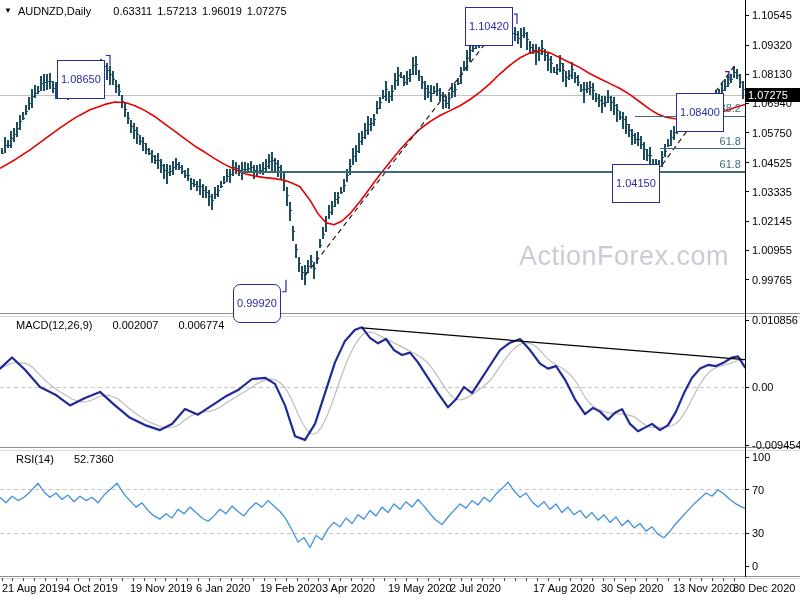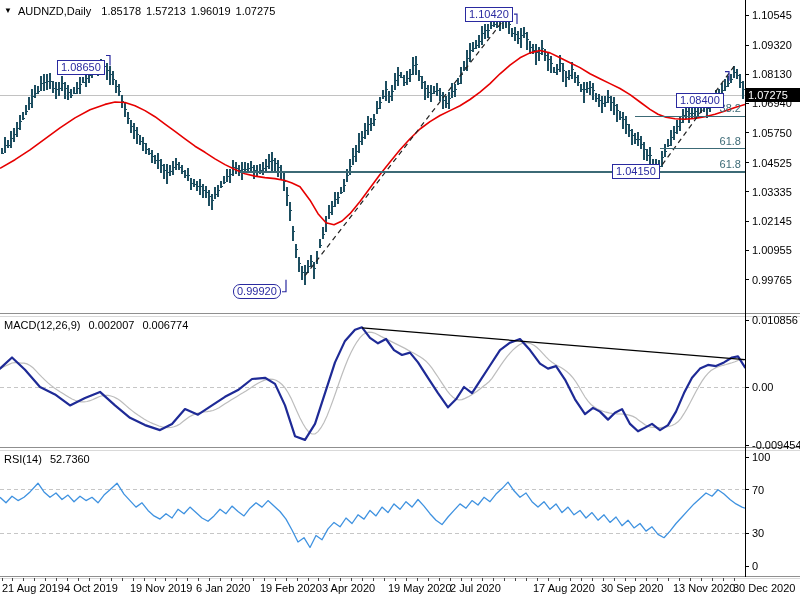--- a/index.html
+++ b/index.html
@@ -2,27 +2,27 @@
 <html><head>
 <meta charset="utf-8">
 <style>
   html,body{margin:0;padding:0;background:#fff;}
   .screen{position:relative;width:800px;height:600px;background:#ffffff;overflow:hidden;
           font-family:"Liberation Sans",sans-serif;-webkit-font-smoothing:none;}
   #svg{position:absolute;left:0;top:0;}
   .hdr{position:absolute;left:4px;top:4px;display:flex;align-items:center;
        font-size:11px;color:#000;white-space:nowrap;z-index:5;}
   .hdr .tri{font-size:8px;margin-right:6px;line-height:13px;}
-  .hdr .sym{margin-right:10px;}
+  .hdr .sym{margin-right:22px;}
   .hdr .num{margin-right:5px;}
   .pane-hdr{position:absolute;left:4px;font-size:11px;color:#000;white-space:nowrap;z-index:5;}
-  .pane-hdr span{margin-right:5px;}
+  .pane-hdr span{margin-right:5px;margin-left:12px;}
   .watermark{position:absolute;left:519px;top:241px;font-size:27px;letter-spacing:0.5px;
              color:#c9ccd2;z-index:2;user-select:none;}
-  .ptag{position:absolute;height:13px;line-height:13px;font-size:11px;padding:0 3px;
+  .ptag{position:absolute;height:13px;line-height:13px;font-size:11px;padding:12px 3px;
         background:#fff;border:1px solid #2a2aa0;color:#2a2aa0;z-index:6;white-space:nowrap;}
   .ctag{position:absolute;left:746px;width:52px;height:14px;line-height:14px;font-size:11px;
         background:#000;color:#fff;padding-left:2px;z-index:6;}
 </style>
 </head>
 <body>
 
 <div class="screen">
   <svg id="svg" width="800" height="600">
       <defs>
@@ -178,36 +178,37 @@
       <text x="733" y="592" font-size="11" fill="#000">30 Dec 2020</text>
       <path d="M106 55.50330000000005h4v10" stroke="#2a2aa0" stroke-width="1.2" fill="none"></path>
       <path d="M514 14.067499999999935h3v10" stroke="#2a2aa0" stroke-width="1.2" fill="none"></path>
       <path d="M725 71.63829999999993h4v9" stroke="#2a2aa0" stroke-width="1.2" fill="none"></path>
       <path d="M282 291.7375000000002h4v-12" stroke="#2a2aa0" stroke-width="1.2" fill="none"></path>
     </svg>
 
   <div class="hdr">
     <span class="tri">▼</span>
     <span class="sym">AUDNZD,Daily</span>
-    <span class="num">1.85178</span>
+    <span class="num">0.63311</span>
     <span class="num">1.57213</span>
     <span class="num">1.96019</span>
     <span class="num">1.07275</span>
   </div>
 
   <div class="pane-hdr" style="top:319px">
     <span>MACD(12,26,9)</span>
     <span>0.002007</span>
     <span>0.006774</span>
   </div>
 
   <div class="pane-hdr" style="top:453px">
     <span>RSI(14)</span>
     <span>52.7360</span>
   </div>
 
+  <div class="watermark">ActionForex.com</div>
 <div class="ctag" style="top: 88.2458px;">1.07275</div>
     <div class="ptag" style="left: 57px; top: 48.0033px; margin-top: 12px;">1.08650</div>
     <div class="ptag" style="left: 465px; top: 6.5675px;">1.10420</div>
     <div class="ptag" style="left: 676px; top: 64.1383px; margin-top: 29px;">1.08400</div>
     <div class="ptag" style="left: 612px; top: 164.433px;">1.04150</div>
     <div class="ptag" style="left: 233px; top: 284.238px; border-radius: 7px;">0.99920</div>
   </div>
 
 </body></html>

